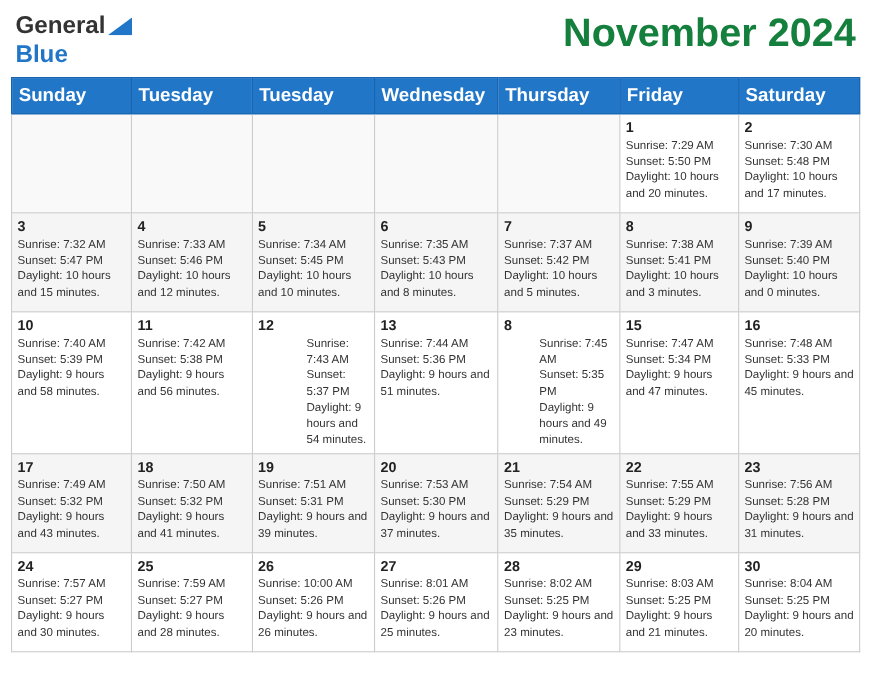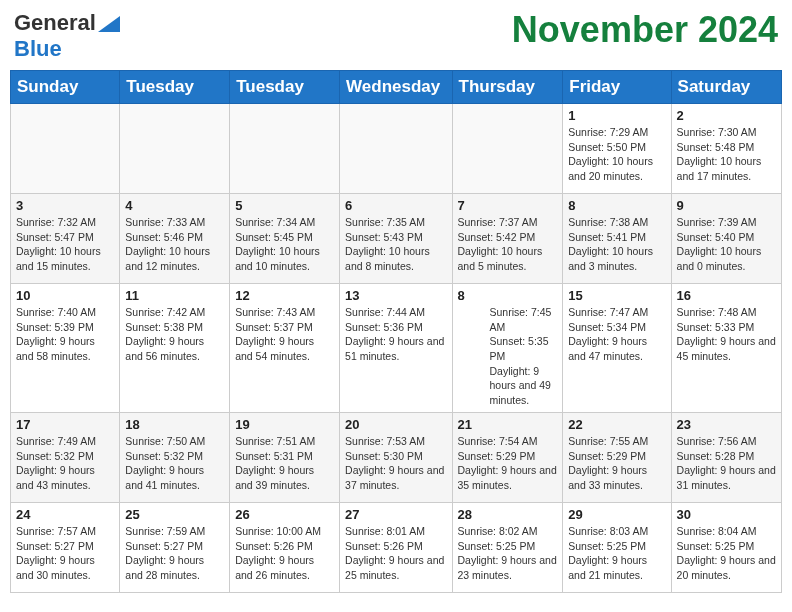--- a/index.html
+++ b/index.html
@@ -192,21 +192,21 @@
 Daylight: 9 hours and 58 minutes.</div>
         </td>
         <td>
           <span class="day-number">11</span>
           <div class="day-info" style="white-space: pre-line;">Sunrise: 7:42 AM
 Sunset: 5:38 PM
 Daylight: 9 hours and 56 minutes.</div>
         </td>
         <td>
           <span class="day-number">12</span>
-          <div class="day-info" style="white-space: pre-line;">Sunrise: 7:43 AM
+          <div class="day-info" style="white-space: pre-line; margin-left: 44px;">Sunrise: 7:43 AM
 Sunset: 5:37 PM
 Daylight: 9 hours and 54 minutes.</div>
         </td>
         <td>
           <span class="day-number">13</span>
           <div class="day-info" style="white-space: pre-line;">Sunrise: 7:44 AM
 Sunset: 5:36 PM
 Daylight: 9 hours and 51 minutes.</div>
         </td>
         <td>

